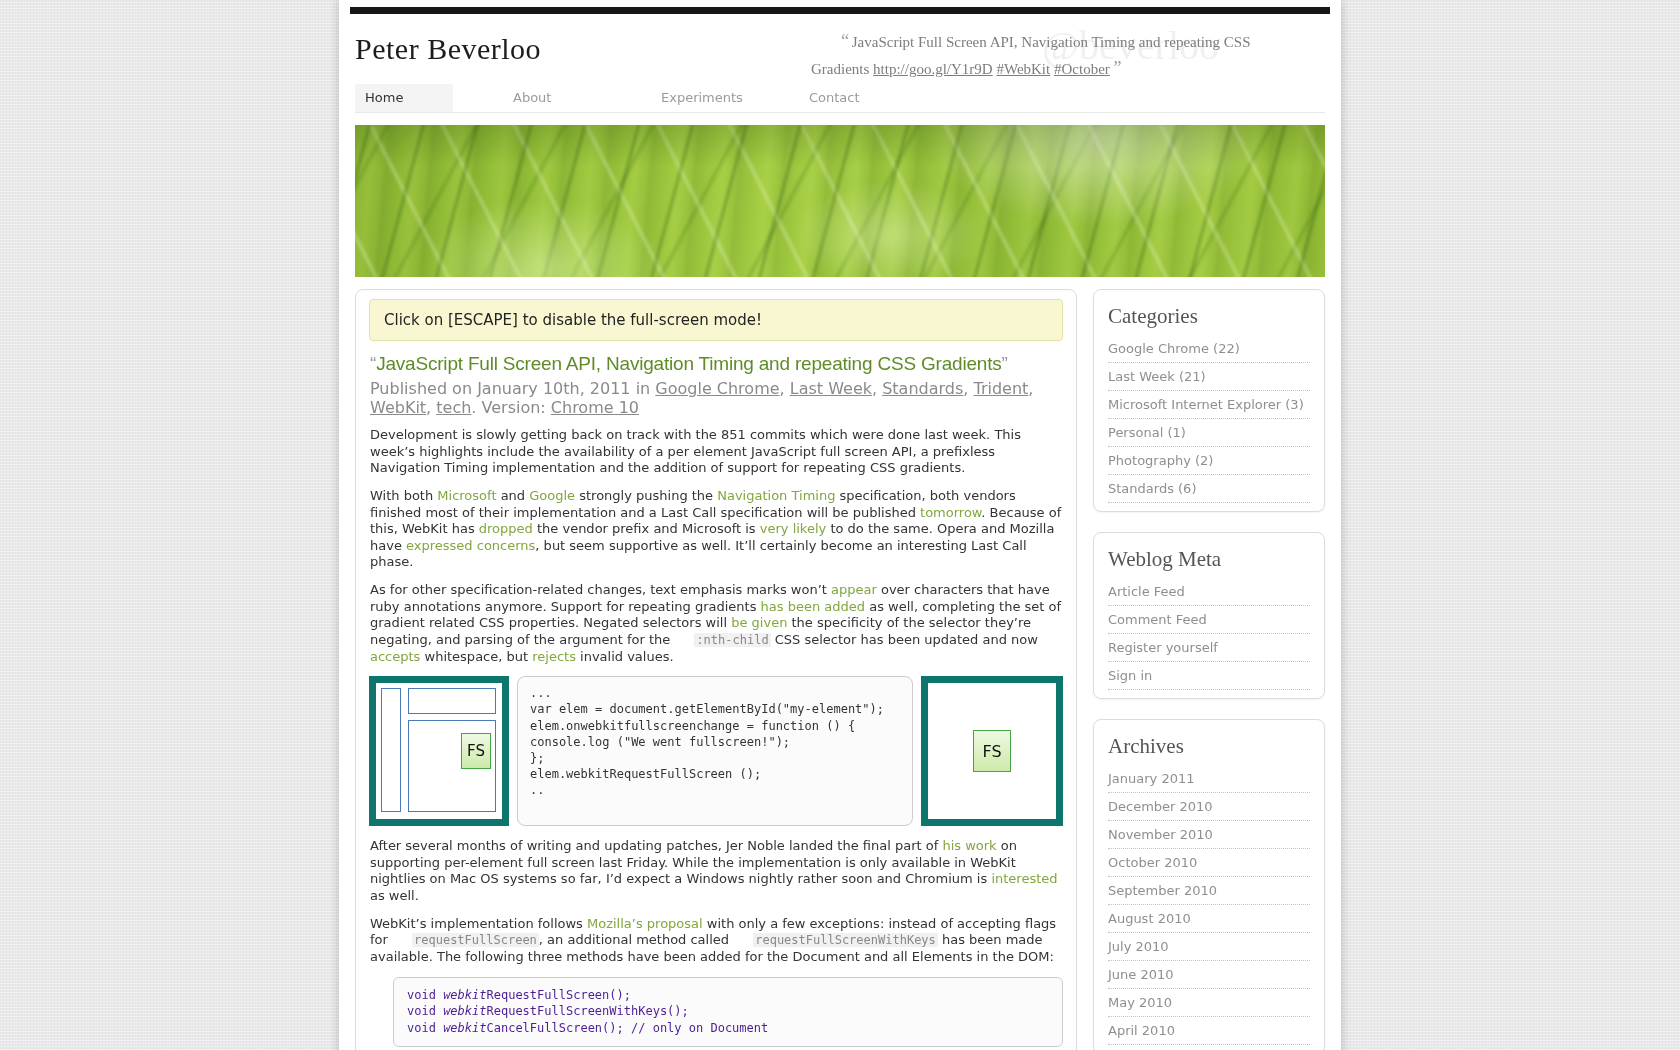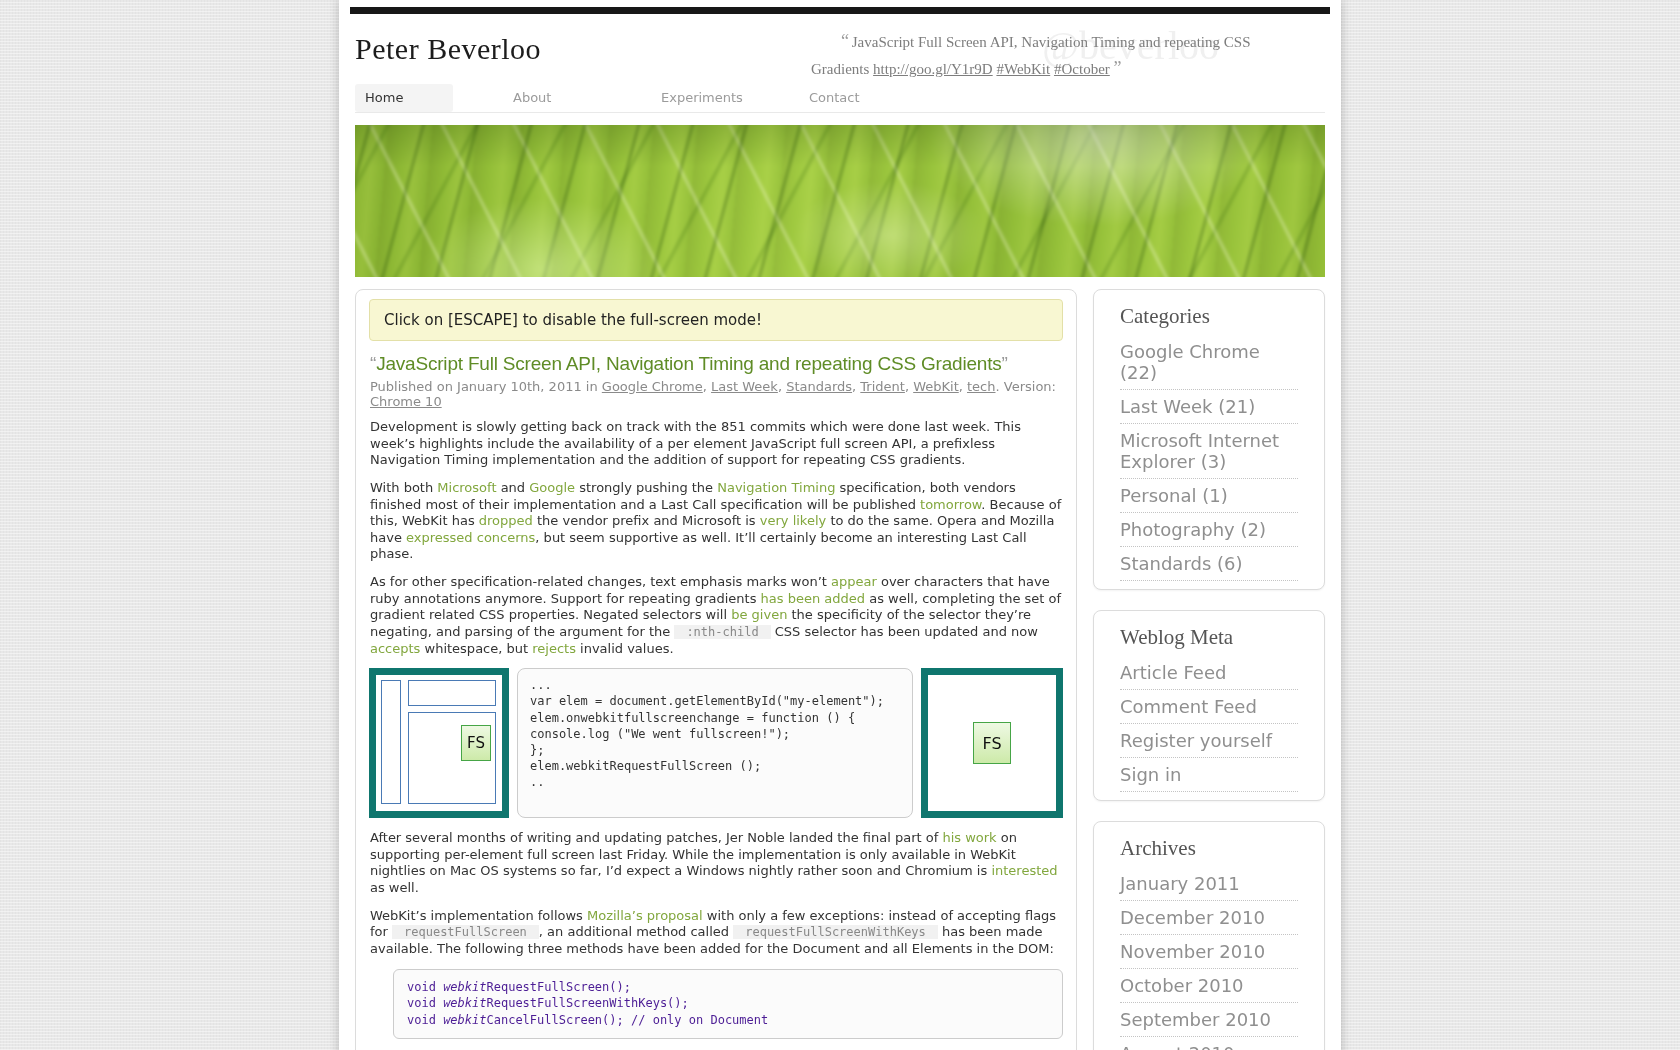--- a/index.html
+++ b/index.html
@@ -65,25 +65,25 @@
   }
   .notice {
     background:#f8f7d2; border:1px solid #e3e0a8; border-radius:4px;
     padding:11px 14px; font-size:15px; color:#222; margin-bottom:12px;
   }
   .article-title {
     font-family:"Liberation Sans", sans-serif; font-weight:400; font-size:19px;
     color:#5f8c26; white-space:nowrap; margin:2px 0 4px 1px; letter-spacing:-0.2px;
   }
   .article-title .qm { color:#999; }
-  .meta { font-size:13px; color:#8a8a8a; margin:0 0 10px 1px; }
+  .meta { font-size:16px; color:#8a8a8a; margin:0 0 10px 1px; }
   .article p { font-size:13px; line-height:1.28; color:#333; margin:0 0 11px 1px; }
   .glink { color:#82a73e; text-decoration:none; }
   .mlink { color:#8a8a8a; text-decoration:underline; }
-  .icode { font-family:"DejaVu Sans Mono", monospace; font-size:12px; background:#f1f1f1; color:#888; padding:0 12px; }
+  .icode { font-family:"DejaVu Sans Mono", monospace; font-size:12px; background:#f1f1f1; color:#888; padding:0 2px;margin-left:20px; }
 
   
   .fig-row { display:flex; gap:8px; margin:4px 0 12px; }
   .fig-box { border:7px solid #0f766e; height:150px; position:relative; background:#fff; }
   .fig-left { width:140px; } .fig-right { width:142px; }
   .wf { position:absolute; border:1px solid #4a7ab5; background:#fff; }
   .wf-side { left:5px; top:5px; width:20px; bottom:7px; }
   .wf-top  { left:32px; top:5px; right:6px; height:26px; }
   .wf-main { left:32px; top:37px; right:6px; bottom:7px; }
   .fs {
@@ -104,29 +104,29 @@
     padding:9px 13px; font-family:"DejaVu Sans Mono", monospace; font-size:12px;
     line-height:1.4; color:#4c1d95; white-space:pre;
   }
   .code-block em { font-style:italic; }
   .article p:last-child { margin-bottom:0; }
 
   
   .sidebar { width:232px; display:flex; flex-direction:column; gap:20px; }
   .side-box {
     background:#fff; border:1px solid #dcdcdc; border-radius:8px;
-    padding:12px 26px 8px; box-shadow:0 1px 2px rgba(0,0,0,0.05);
+    padding:12px 14px 8px; box-shadow:0 1px 2px rgba(0,0,0,0.05);
   }
   .side-box h3 {
     font-family:"Liberation Serif", serif; font-weight:400; font-size:21px;
     color:#555; margin:2px 0 6px;
   }
   .side-box ul { list-style:none; }
   .side-box li {
-    font-size:18px; color:#8f8f8f; padding:6px 0;
+    font-size:13px; color:#8f8f8f; padding:6px 0;
     border-bottom:1px dotted #c4c4c4; cursor:pointer;
   }
 </style>
 </head>
 <body>
 
 <div class="page">
   <div class="topbar"></div>
 
   <div class="site-header">

